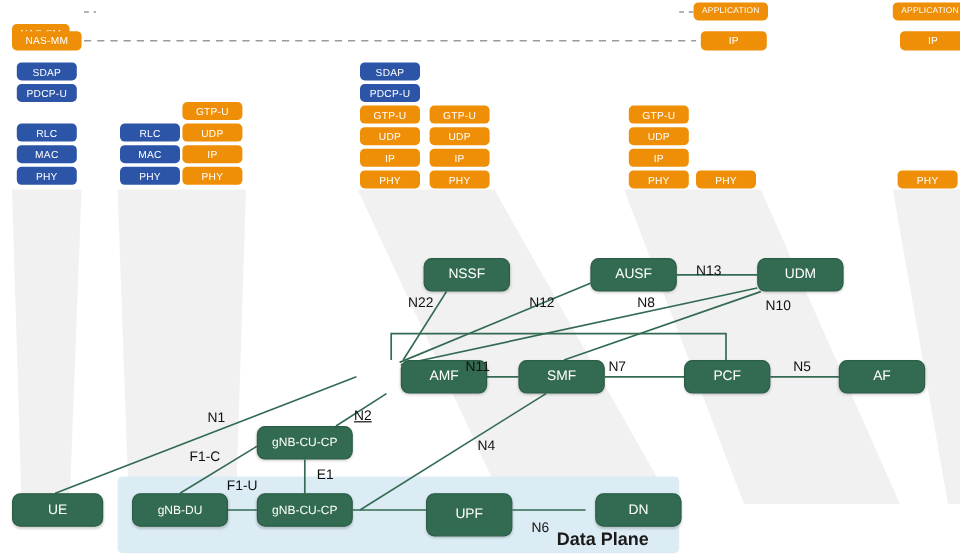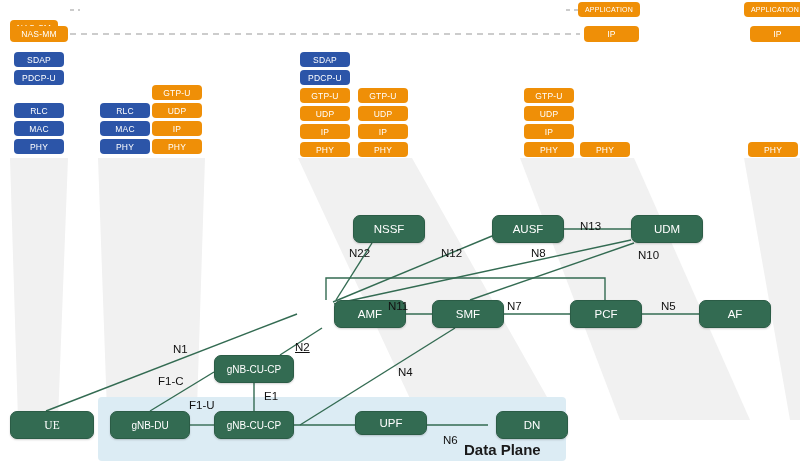--- a/index.html
+++ b/index.html
@@ -140,30 +140,30 @@
     </div>
 
   <div id="nodes">
       <div class="node" style="left: 353px; top: 215px; width: 72px; height: 28px;">NSSF</div>
       <div class="node" style="left: 492px; top: 215px; width: 72px; height: 28px;">AUSF</div>
       <div class="node" style="left: 631px; top: 215px; width: 72px; height: 28px;">UDM</div>
       <div class="node" style="left: 297px; top: 300px; width: 72px; height: 28px; margin-left: 37px;">AMF</div>
       <div class="node" style="left: 432px; top: 300px; width: 72px; height: 28px;">SMF</div>
       <div class="node" style="left: 570px; top: 300px; width: 72px; height: 28px;">PCF</div>
       <div class="node" style="left: 699px; top: 300px; width: 72px; height: 28px;">AF</div>
-      <div class="node" style="left: 10px; top: 411px; width: 84px; height: 28px; font-family: Liberation Serif, serif;">UE</div>
+      <div class="node" style="left: 10px; top: 411px; width: 76px; height: 28px;">UE</div>
       <div class="node small" style="left: 214px; top: 355px; width: 80px; height: 28px;">gNB-CU-CP</div>
       <div class="node small" style="left: 110px; top: 411px; width: 80px; height: 28px;">gNB-DU</div>
       <div class="node small" style="left: 214px; top: 411px; width: 80px; height: 28px;">gNB-CU-CP</div>
-      <div class="node" style="left: 355px; top: 411px; width: 72px; height: 24px;">UPF</div>
+      <div class="node" style="left: 355px; top: 411px; width: 72px; height: 36px;">UPF</div>
       <div class="node" style="left: 488px; top: 411px; width: 72px; height: 28px; margin-left: 8px;">DN</div>
     </div>
 
   <div id="ilabels">
-      <div class="ilabel" style="left: 349px; top: 247px;">N22</div>
+      <div class="ilabel" style="left: 340px; top: 247px;">N22</div>
       <div class="ilabel" style="left: 441px; top: 247px;">N12</div>
       <div class="ilabel" style="left: 580px; top: 220px;">N13</div>
       <div class="ilabel" style="left: 531px; top: 247px;">N8</div>
       <div class="ilabel" style="left: 638px; top: 249px;">N10</div>
       <div class="ilabel" style="left: 388px; top: 300px;">N11</div>
       <div class="ilabel" style="left: 507px; top: 300px;">N7</div>
       <div class="ilabel" style="left: 661px; top: 300px;">N5</div>
       <div class="ilabel" style="left: 173px; top: 343px;">N1</div>
       <div class="ilabel" style="left: 295px; top: 341px; text-decoration: underline;">N2</div>
       <div class="ilabel" style="left: 398px; top: 366px;">N4</div>

